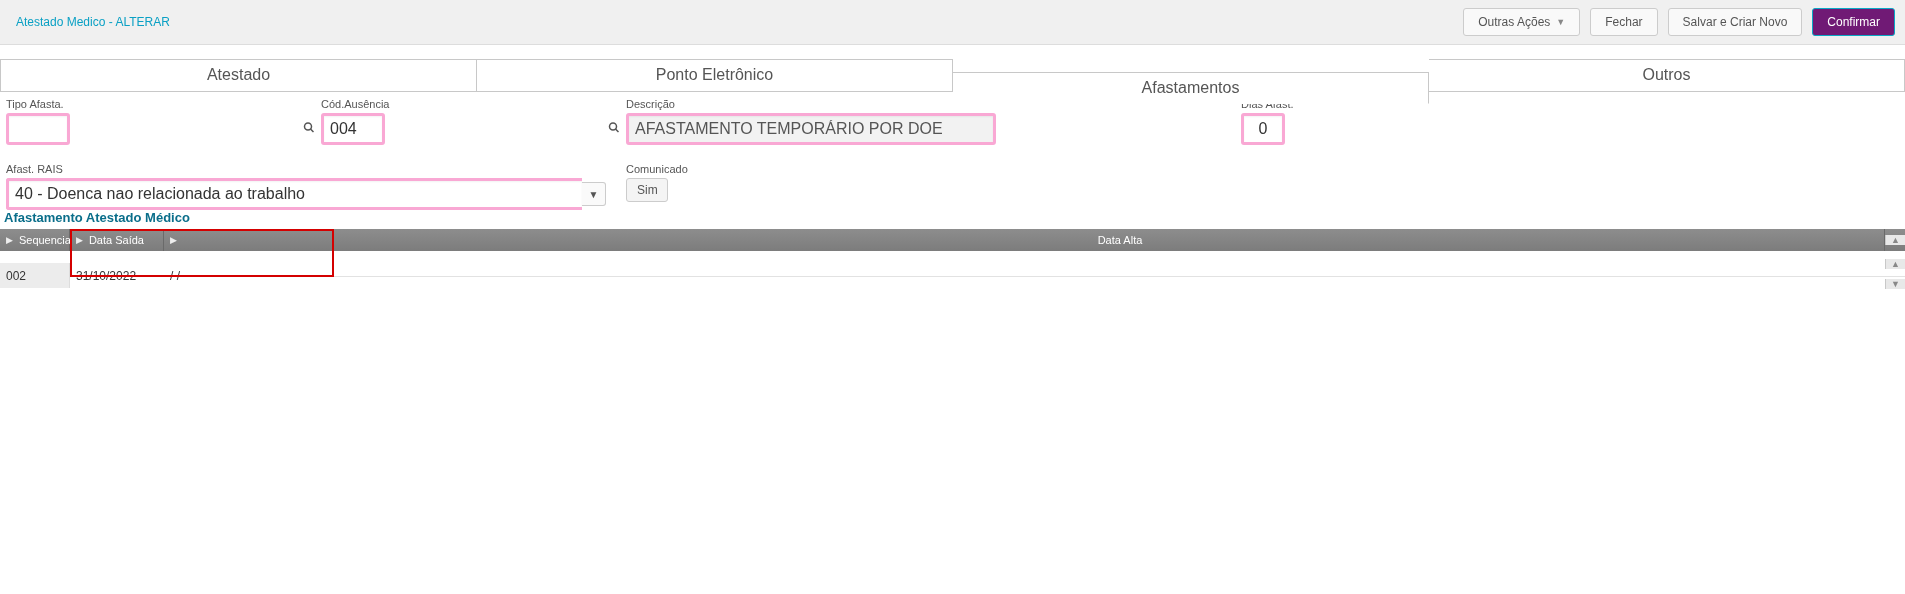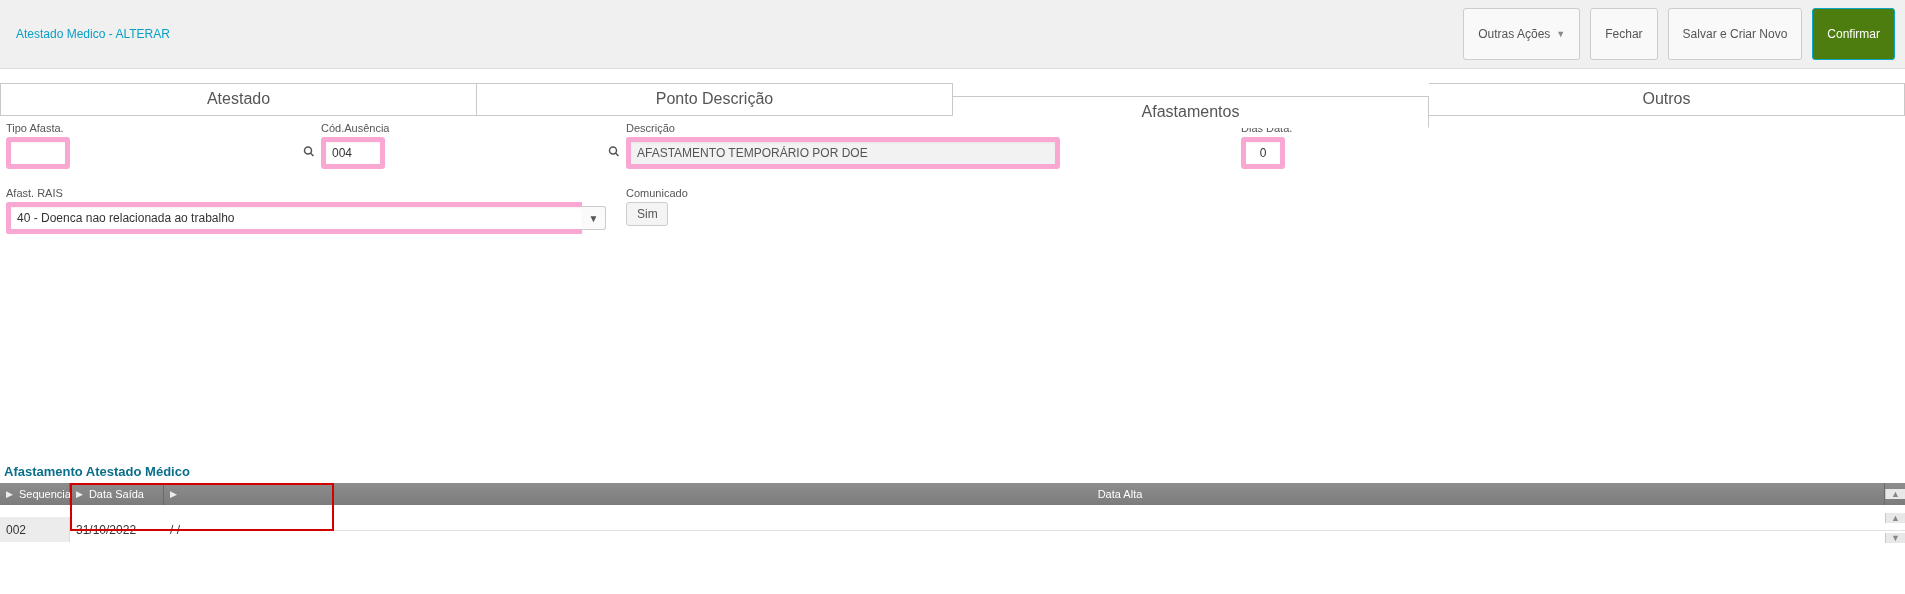--- a/index.html
+++ b/index.html
@@ -21,30 +21,30 @@
     color: #0aa0c4;
     font-size: 12px;
     font-weight: normal;
     padding-left: 6px;
   }
   .header-buttons { display: flex; gap: 10px; align-items: center; }
   .btn {
     background: #f9f9f9;
     border: 1px solid #ccc;
     border-radius: 3px;
-    padding: 18px 14px;
+    padding: 6px 14px;
     font-size: 12px;
     color: #555;
     cursor: pointer;
     display: inline-flex;
     align-items: center;
     gap: 6px;
   }
   .btn-primary {
-    background: #4d7c0f;
+    background: #701a75;
     border: 1px solid #0aa8c6;
     color: #fff;
   }
   .dropdown-arrow {
     font-size: 9px;
     color: #888;
   }
   .tabs {
     display: flex;
     border-bottom: 1px solid #c8c8c8;
@@ -72,31 +72,31 @@
   .form-row {
     display: flex;
     gap: 0;
     padding: 6px 6px 0 6px;
     align-items: flex-start;
   }
   .fg { display: flex; flex-direction: column; gap: 3px; }
   .fg label { font-size: 11px; color: #555; }
   .input-wrap { position: relative; display: inline-block; }
   .input-text {
-    border: 5px solid #f9a8d4;
+    border: 3px solid #f9a8d4;
     border-radius: 3px;
     padding: 4px 24px 4px 6px;
-    font-size: 12px;
+    font-size: 16px;
     color: #333;
     background: #fff;
     width: 64px;
     box-shadow: inset 0 1px 2px rgba(0,0,0,.05);
   }
   .input-text.readonly { background: #f2f2f2; color:#555; }
-  .input-text.lgwide { width: 434px; padding-right:6px; }
+  .input-text.lgwide { width: 370px; padding-right:6px; }
   .input-text.dias { width: 44px; text-align:center; padding-right:6px;}
   .search-ic {
     position: absolute;
     right: 6px; top: 50%; transform: translateY(-50%);
     font-size: 12px; color:#555;
     cursor:pointer;
   }
   .select-like {
     display: flex;
     align-items: center;
@@ -123,21 +123,20 @@
     color:#555;
     cursor:pointer;
     width:42px;
     text-align:center;
   }
   .section-title {
     color: #0a6e8a;
     font-size: 13px;
     font-weight: bold;
     padding: 0 4px 4px 4px;
-    margin-top: 230px;
   }
   .grid-wrap { position: relative; }
   .grid-header {
     display: flex;
     background: linear-gradient(#8d8d8d,#7c7c7c);
     color: #fff;
     font-size: 11px;
     height: 22px;
     align-items: center;
   }
@@ -193,21 +192,21 @@
       <span>Salvar e Criar Novo</span>
     </button>
     <button class="btn btn-primary">
       <span>Confirmar</span>
     </button>
   </div>
 </div>
 
 <div class="tabs">
   <div class="tab">Atestado</div>
-  <div class="tab">Ponto Descrição</div>
+  <div class="tab">Ponto Eletrônico</div>
   <div class="tab active">Afastamentos</div>
   <div class="tab">Outros</div>
 </div>
 
 <div class="form-row">
   <div class="fg" style="width:315px;">
     <label>Tipo Afasta.</label>
     <div class="input-wrap">
       <input class="input-text" value="" style="">
       <span class="search-ic">
@@ -228,21 +227,21 @@
             <line x1="21" y1="21" x2="15" y2="15"></line>
           </svg>
       </span>
     </div>
   </div>
   <div class="fg" style="width:615px;">
     <label>Descrição</label>
     <input class="input-text readonly lgwide" readonly="" value="AFASTAMENTO TEMPORÁRIO POR DOE" style="">
   </div>
   <div class="fg">
-    <label>Dias Data.</label>
+    <label>Dias Afast.</label>
     <input class="input-text dias" value="0" style="">
   </div>
 </div>
 
 <div class="form-row" style="margin-top:12px;">
   <div class="fg" style="width:620px;">
     <label>Afast. RAIS</label>
     <div class="select-like">
       <input class="input-text" value="40 - Doenca nao relacionada ao trabalho" style="">
       <div class="select-caret">▼</div>

